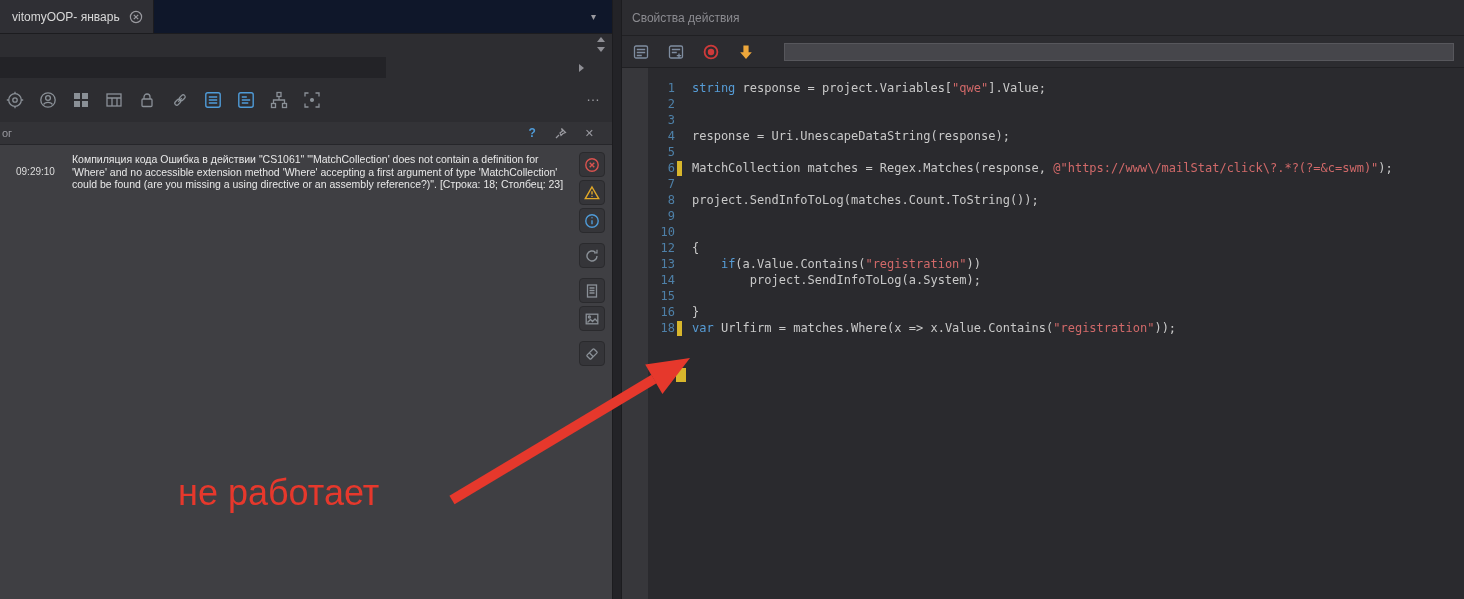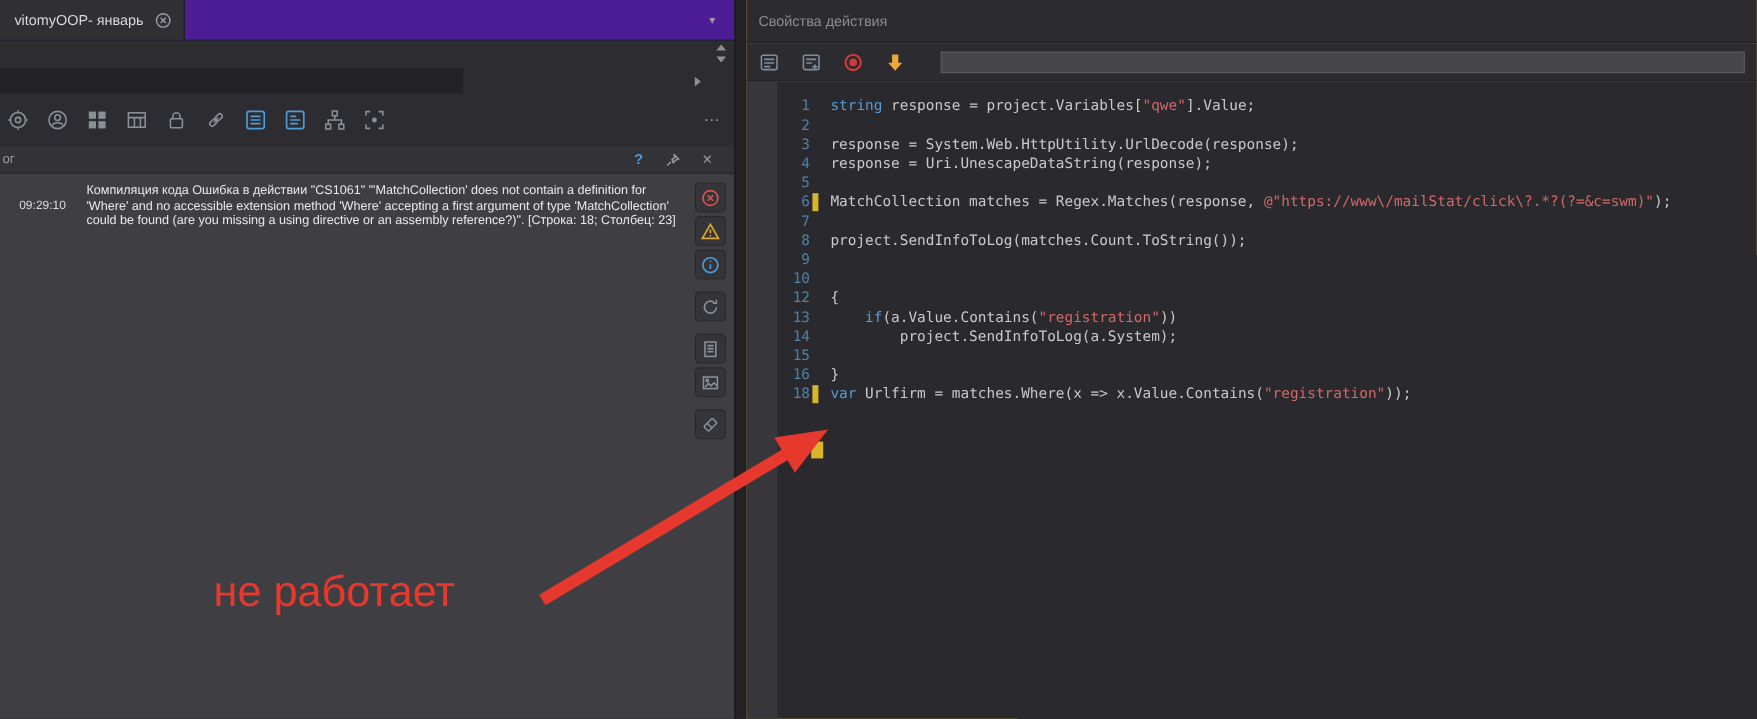--- a/index.html
+++ b/index.html
@@ -9,21 +9,21 @@
     font-family:"Liberation Sans", sans-serif;
     overflow:hidden;
     position:relative;
     color:#cccccc;
   }
   .screen { position:absolute; inset:0; }
 
   
   .left-panel { position:absolute; left:0; top:0; width:612px; height:599px; background:#2d2d31; }
 
-  .tab-bar { height:34px; background:#4c1d95; border-bottom:1px solid #1c1c1f; display:flex; position:relative; }
+  .tab-bar { height:34px; background:#0f172a; border-bottom:1px solid #1c1c1f; display:flex; position:relative; }
   .tab { display:flex; align-items:center; gap:9px; padding:0 10px 0 12px; background:#2f2f34; border-right:1px solid #1c1c1f; color:#d8d8d8; font-size:12px; }
   .tab-close { width:14px; height:14px; color:#9a9aa0; display:flex; align-items:center; justify-content:center; }
   .tab-dropdown { position:absolute; right:16px; top:11px; color:#9a9aa0; font-size:10px; }
 
   .sub-bar { height:44px; position:relative; background:#2d2d31; }
   .dark-box { position:absolute; left:0; top:23px; width:386px; height:21px; background:#232327; }
   .mini-scroll { position:absolute; right:5px; top:3px; width:12px; display:flex; flex-direction:column; gap:5px; align-items:center; }
   .tri-up { width:0; height:0; border-left:4px solid transparent; border-right:4px solid transparent; border-bottom:5px solid #8f8f95; }
   .tri-down { width:0; height:0; border-left:4px solid transparent; border-right:4px solid transparent; border-top:5px solid #8f8f95; }
   .tri-right { position:absolute; right:28px; top:30px; width:0; height:0; border-top:4px solid transparent; border-bottom:4px solid transparent; border-left:5px solid #8f8f95; }
@@ -47,21 +47,21 @@
   .strip-gap { margin-top:7px; }
   .icon-error { color:var(--error-red,#d9534f); }
   .icon-warning { color:var(--warning-yellow,#e0a828); }
   .icon-info { color:var(--info-blue,#4f9bd8); }
   .icon-gray { color:#8a9097; }
 
   
   .divider { position:absolute; left:612px; top:0; width:10px; height:599px; background:#232327; border-left:1px solid #1c1c1f; border-right:1px solid #1c1c1f; }
 
   
-  .right-panel { position:absolute; left:622px; top:0; width:842px; height:599px; background:#fde047; display:flex; flex-direction:column; }
+  .right-panel { position:absolute; left:622px; top:0; width:842px; height:599px; background:#000000; display:flex; flex-direction:column; }
   .rp-header { height:36px; background:#2c2c30; border-bottom:1px solid #202023; display:flex; align-items:center; padding:0 10px; color:#8b8b90; font-size:12px; flex:none; }
   .rp-toolbar { height:32px; background:#2c2c30; border-bottom:1px solid #202023; display:flex; align-items:center; gap:13px; padding:0 8px; flex:none; color:#7f8da0; }
   .rp-input { flex:1; height:18px; background:#46464b; border:1px solid #57575c; margin-left:14px; margin-right:2px; }
 
   .code-area { flex:1; position:relative; overflow:hidden; font-family:"DejaVu Sans Mono", monospace; font-size:12px; background:#2a2a2e; }
   .gutter-strip { position:absolute; left:0; top:0; bottom:0; width:26px; background:#37373b; }
   .code-content { position:absolute; left:26px; top:12px; }
   .code-line { display:flex; height:16px; line-height:16px; align-items:center; }
   .line-num { width:27px; text-align:right; color:var(--line-number,#4e80a8); flex:none; }
   .line-marker { width:5px; height:15px; margin-left:2px; flex:none; }
@@ -295,21 +295,20 @@
             <span class="line-code"><span class="tok-kw">string</span><span class="tok-pl"> response = project.Variables[</span><span class="tok-str">"qwe"</span><span class="tok-pl">].Value;</span></span>
           </div>
           <div class="code-line">
             <span class="line-num">2</span>
             <span class="line-marker"></span>
             <span class="line-code"></span>
           </div>
           <div class="code-line">
             <span class="line-num">3</span>
             <span class="line-marker"></span>
-            <span class="line-code"><span class="tok-pl">response = System.Web.HttpUtility.UrlDecode(response);</span></span>
           </div>
           <div class="code-line">
             <span class="line-num">4</span>
             <span class="line-marker"></span>
             <span class="line-code"><span class="tok-pl">response = Uri.UnescapeDataString(response);</span></span>
           </div>
           <div class="code-line">
             <span class="line-num">5</span>
             <span class="line-marker"></span>
             <span class="line-code"></span>

